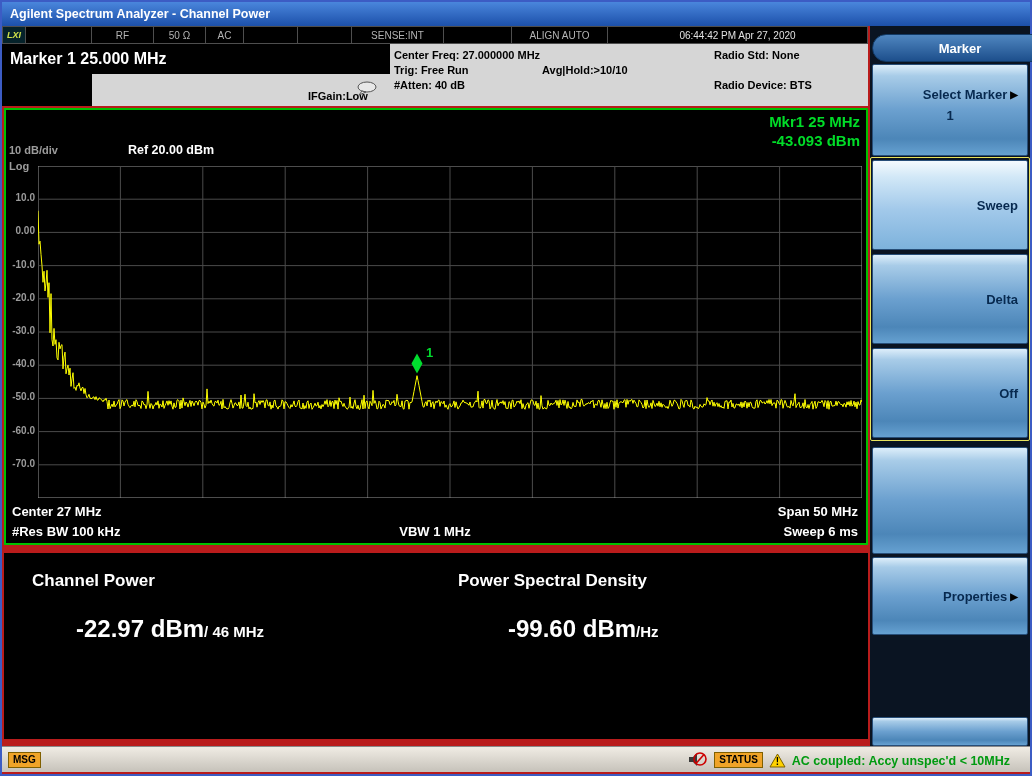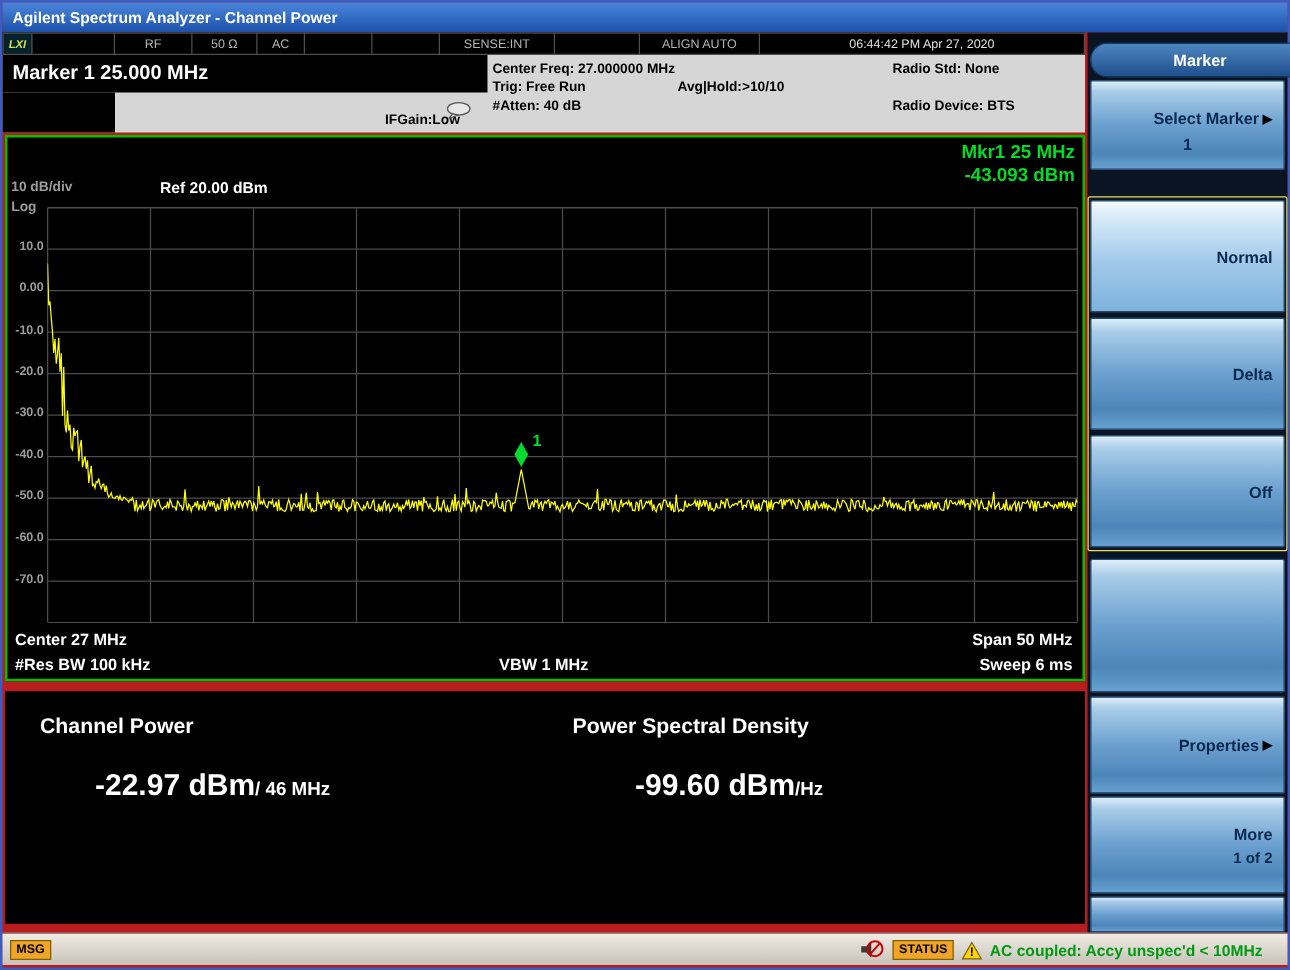--- a/index.html
+++ b/index.html
@@ -51,21 +51,21 @@
     color:#fff;font-size:13px;font-weight:bold;display:flex;align-items:center;justify-content:center;
     border:1px solid #123a66;border-radius:14px}
   .sb-btn{position:absolute;left:2px;width:156px;border:1px solid #274e78;border-radius:2px;
     background:linear-gradient(to bottom,#ddeefa 0%,#a8cce8 12%,#6ba0cf 50%,#4c86b8 82%,#66a1d1 100%);
     color:#07294f;font-weight:bold;font-size:13px;display:flex;flex-direction:column;justify-content:center}
   .sb-btn.selected{background:linear-gradient(to bottom,#f4fafe 0%,#d2e8f7 18%,#a2c9ea 55%,#7db2dc 100%)}
   .sb-row{display:flex;justify-content:flex-end;align-items:center;gap:3px;padding-right:9px}
   .sb-arrow{color:#000;font-size:10px}
   .sb-sub-center{text-align:center;margin-top:6px}
   .sb-sub-right{text-align:right;padding-right:9px;font-size:12px;margin-top:4px}
-  .b0{top:38px;height:72px;justify-content:flex-start;padding-top:22px}
+  .b0{top:38px;height:92px;justify-content:flex-start;padding-top:22px}
   .b1{top:134px;height:90px}
   .b2{top:228px;height:90px}
   .b3{top:322px;height:90px}
   .b4{top:421px;height:107px}
   .b5{top:531px;height:78px}
   .b6{top:611px;height:78px}
   .b7{top:691px;height:29px}
   .group-outline{position:absolute;left:0;top:131px;width:160px;height:284px;border:1px solid #e8e25c;
     pointer-events:none;border-radius:2px}
 
@@ -196,21 +196,21 @@
     <div class="sb-btn b0">
       <div class="sb-row">
         <span>Select Marker</span>
         <span class="sb-arrow">▶</span>
       </div>
       <div class="sb-sub-center">1</div>
     </div>
 
     <div class="sb-btn b1 selected">
       <div class="sb-row">
-          <span>Normal</span>
+          <span>Sweep</span>
         </div>
     </div>
     <div class="sb-btn b2">
       <div class="sb-row">
           <span>Delta</span>
         </div>
     </div>
     <div class="sb-btn b3">
       <div class="sb-row">
           <span>Off</span>
@@ -224,26 +224,20 @@
         </div>
     </div>
 
     <div class="sb-btn b5">
       <div class="sb-row">
         <span>Properties</span>
         <span class="sb-arrow">▶</span>
       </div>
     </div>
 
-    <div class="sb-btn b6">
-      <div class="sb-row">
-          <span>More</span>
-        </div>
-      <div class="sb-sub-right">1 of 2</div>
-    </div>
 
     <div class="sb-btn b7"></div>
   </div>
 
   <div class="abs status-bar">
     <span class="badge">MSG</span>
     <div class="sb-right">
       <svg width="20" height="17">
         <polygon points="1,6 5,6 9,2 9,15 5,11 1,11" fill="#3a3a3a"></polygon>
         <circle cx="12" cy="8" r="6" fill="none" stroke="#cc0000" stroke-width="1.6"></circle>

